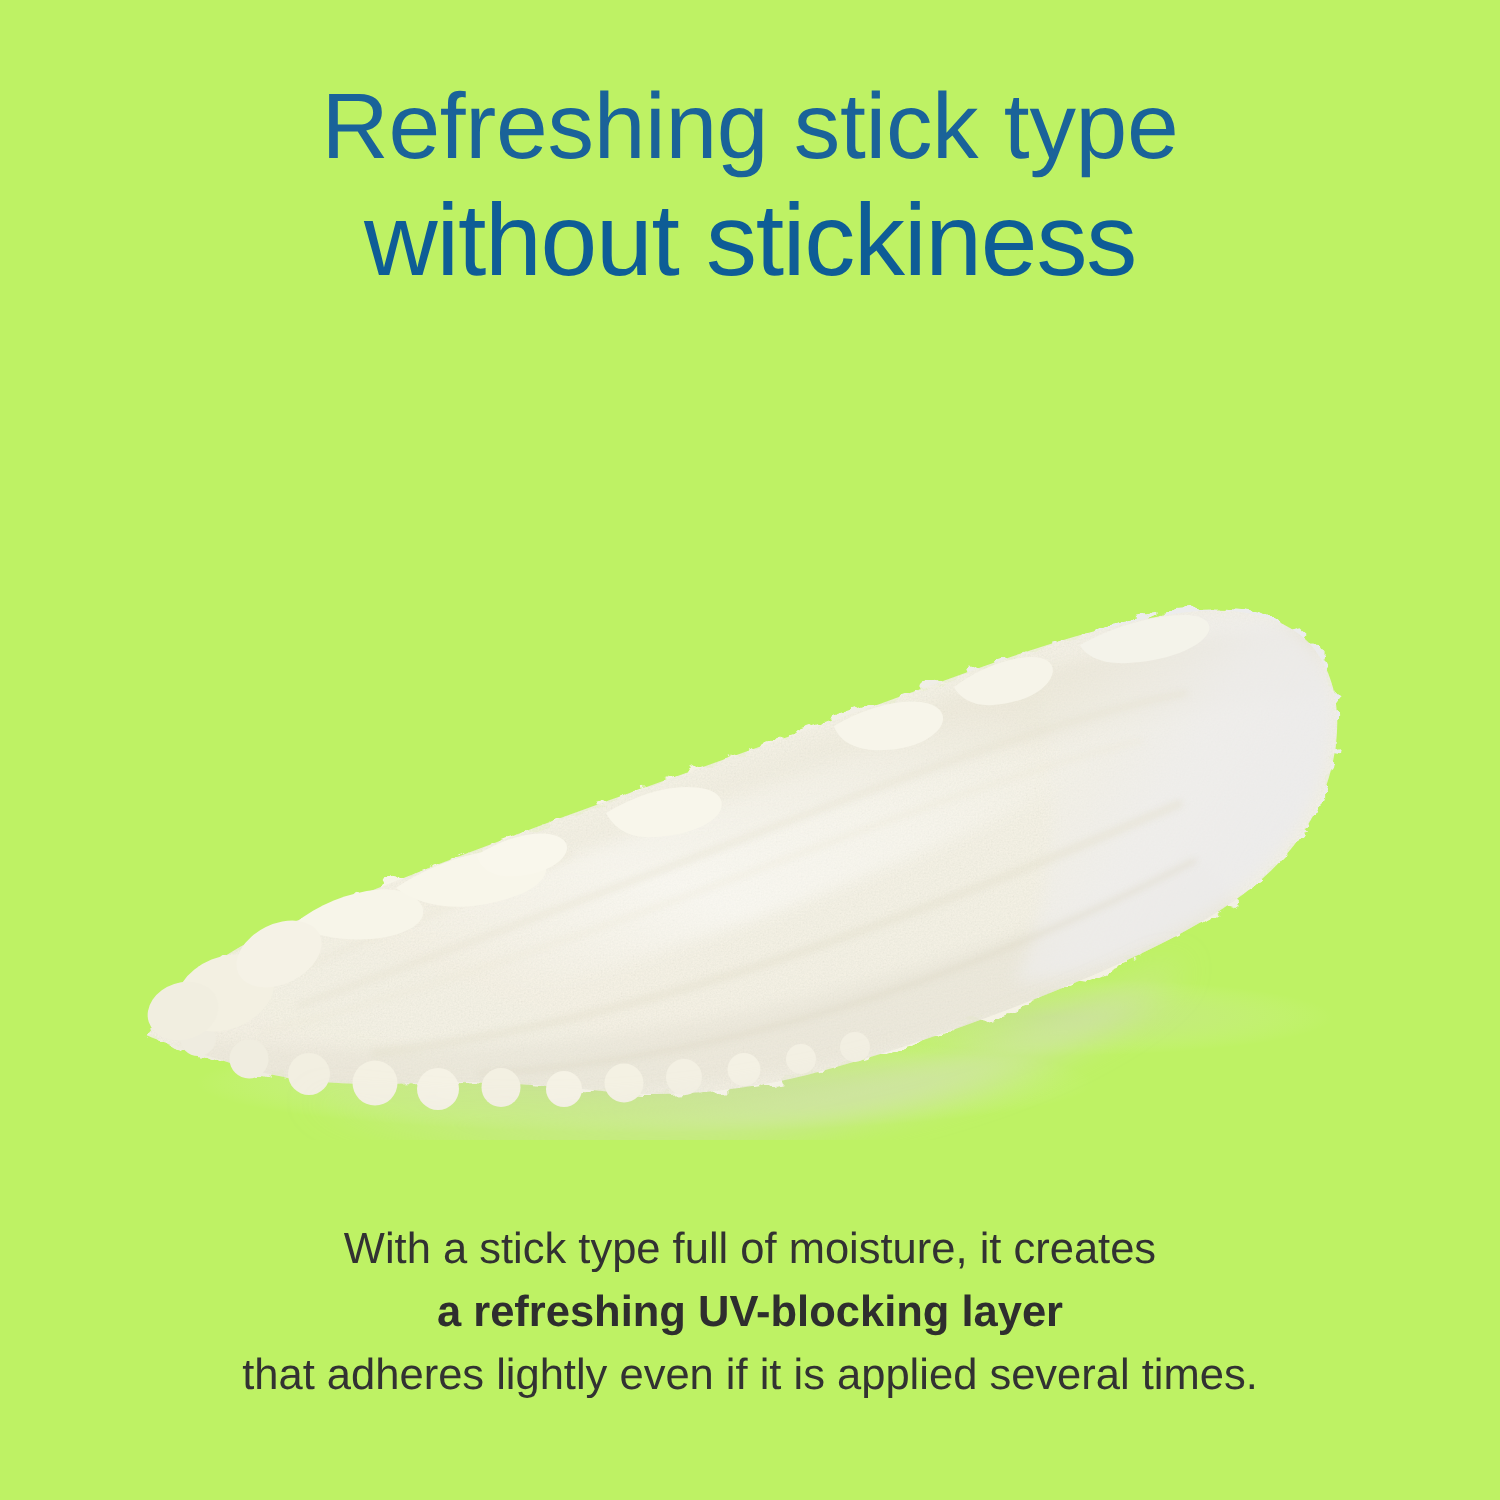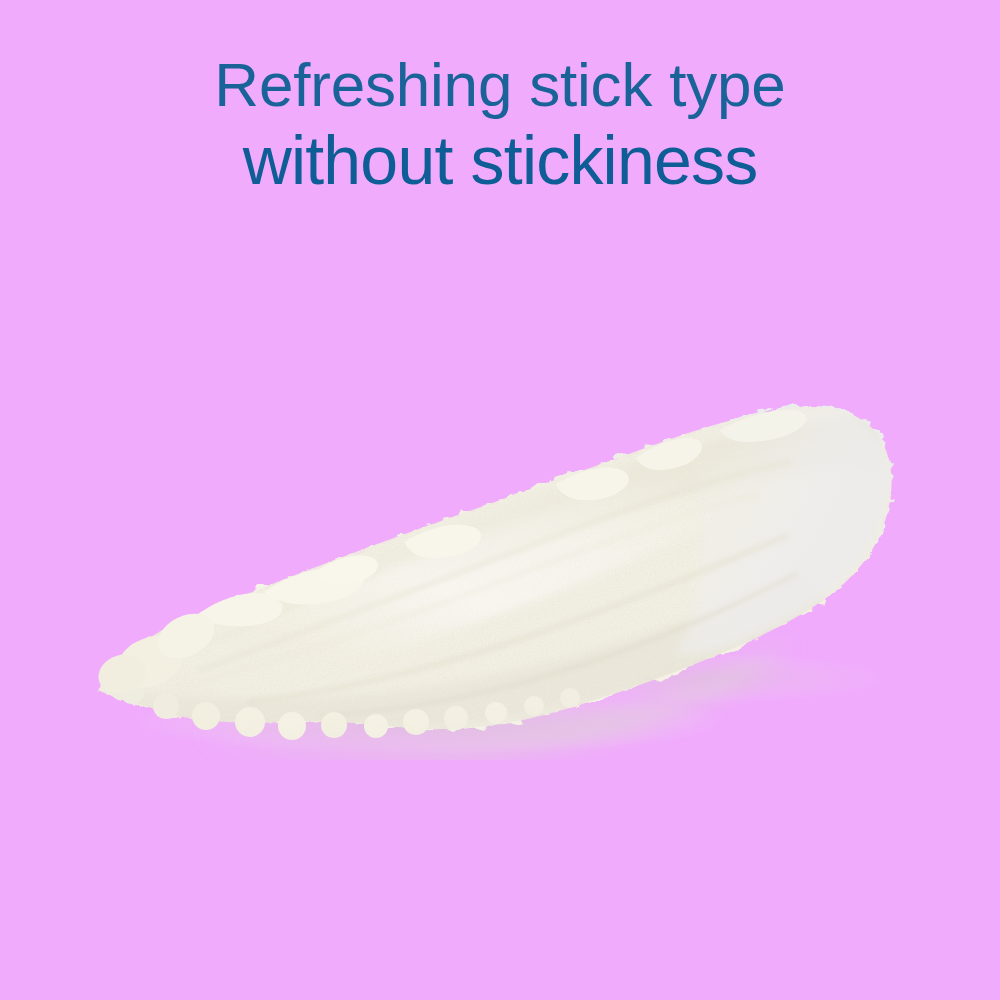--- a/index.html
+++ b/index.html
@@ -10,21 +10,21 @@
     width: 1000px;
     height: 1000px;
     background: #f4f4f4;
     font-family: "Liberation Sans", sans-serif;
     overflow: hidden;
   }
   .page {
     position: relative;
     width: 1000px;
     height: 1000px;
-    background: #f0abfc;
+    background: #bef264;
   }
 
   
   .headline {
     position: absolute;
     top: 48px;
     left: 0;
     width: 1000px;
     text-align: center;
   }
@@ -286,14 +286,19 @@
           <ellipse cx="122" cy="404" rx="24" ry="19" fill="#f1eee0" transform="rotate(-18 122 404)"></ellipse>
           <ellipse cx="186" cy="366" rx="30" ry="20" fill="#f5f2e6" transform="rotate(-26 186 366)"></ellipse>
         </g>
 
         <path d="M200,462 C 300,482 420,482 540,458 C 640,438 724,406 790,370
                  C 756,418 666,456 556,478 C 430,503 296,494 200,462 Z" fill="#dcd9d2" opacity="0.5" filter="url(#bigBlur)"></path>
       </g>
     </svg>
   </div>
 
+  <div class="caption">
+    <span class="caption-line">With a stick type full of moisture, it creates</span>
+    <span class="caption-line is-bold">a refreshing UV-blocking layer</span>
+    <span class="caption-line">that adheres lightly even if it is applied several times.</span>
+  </div>
 
 </div>
 
 </body></html>

